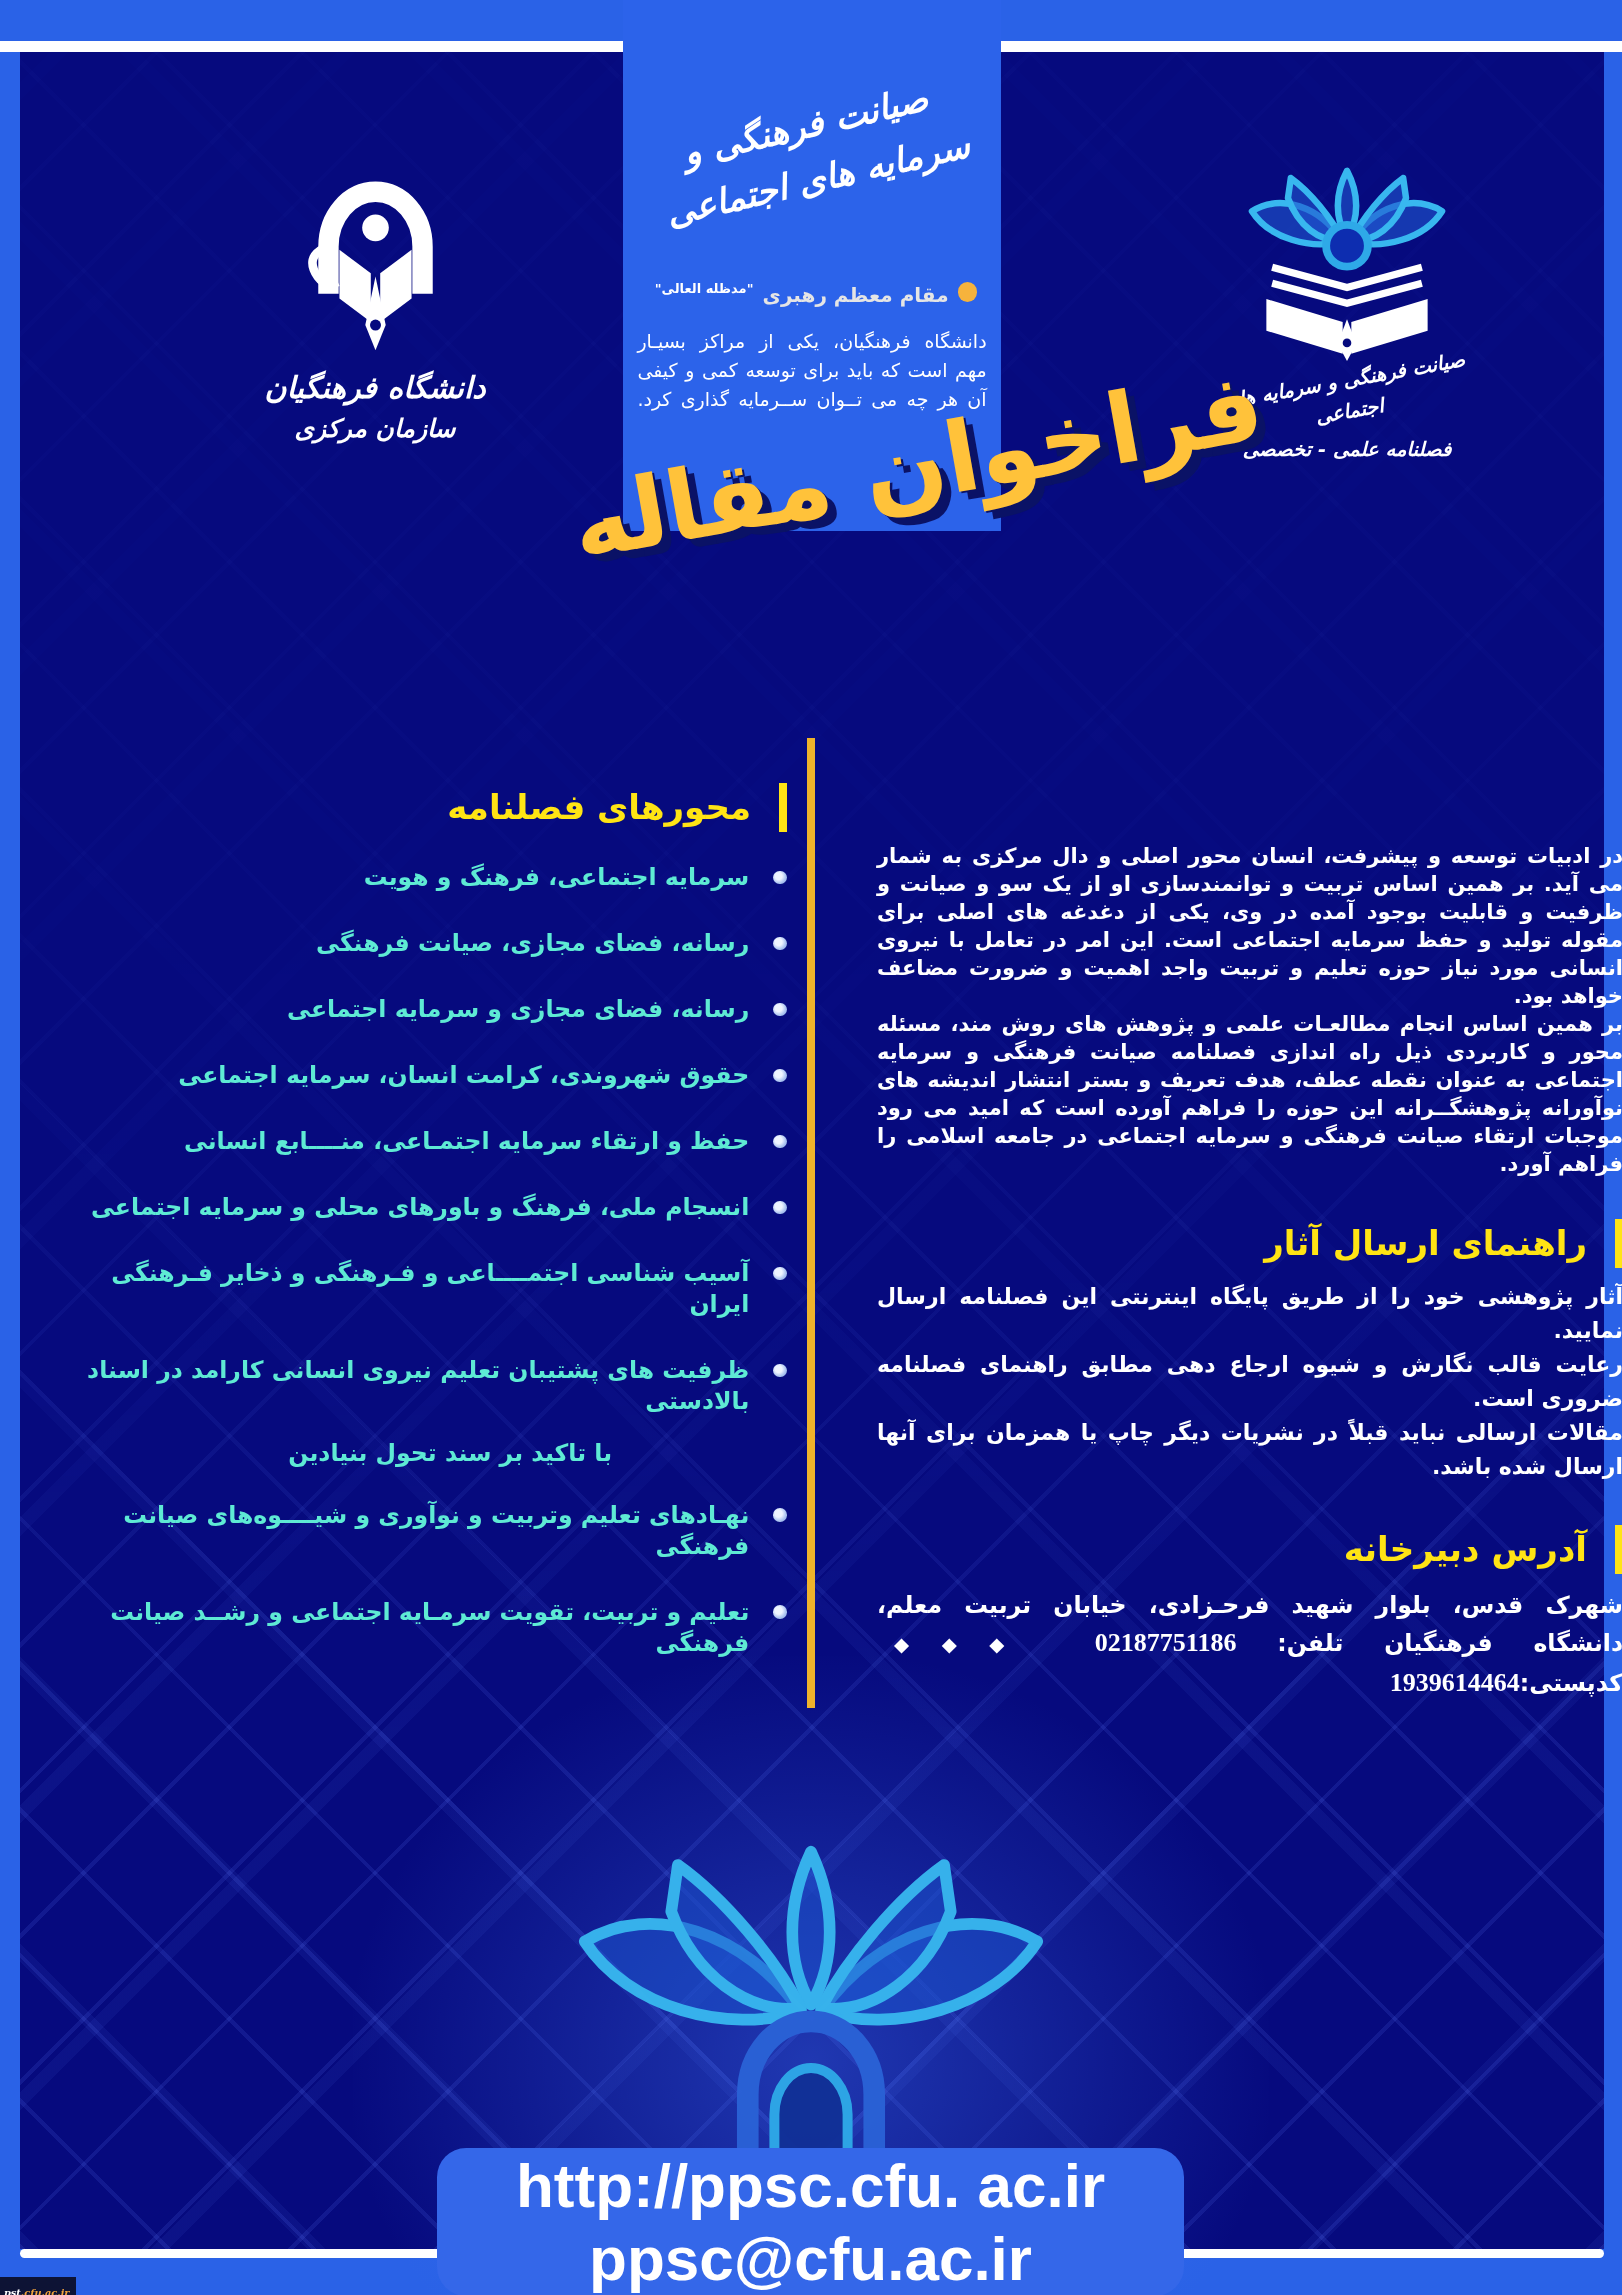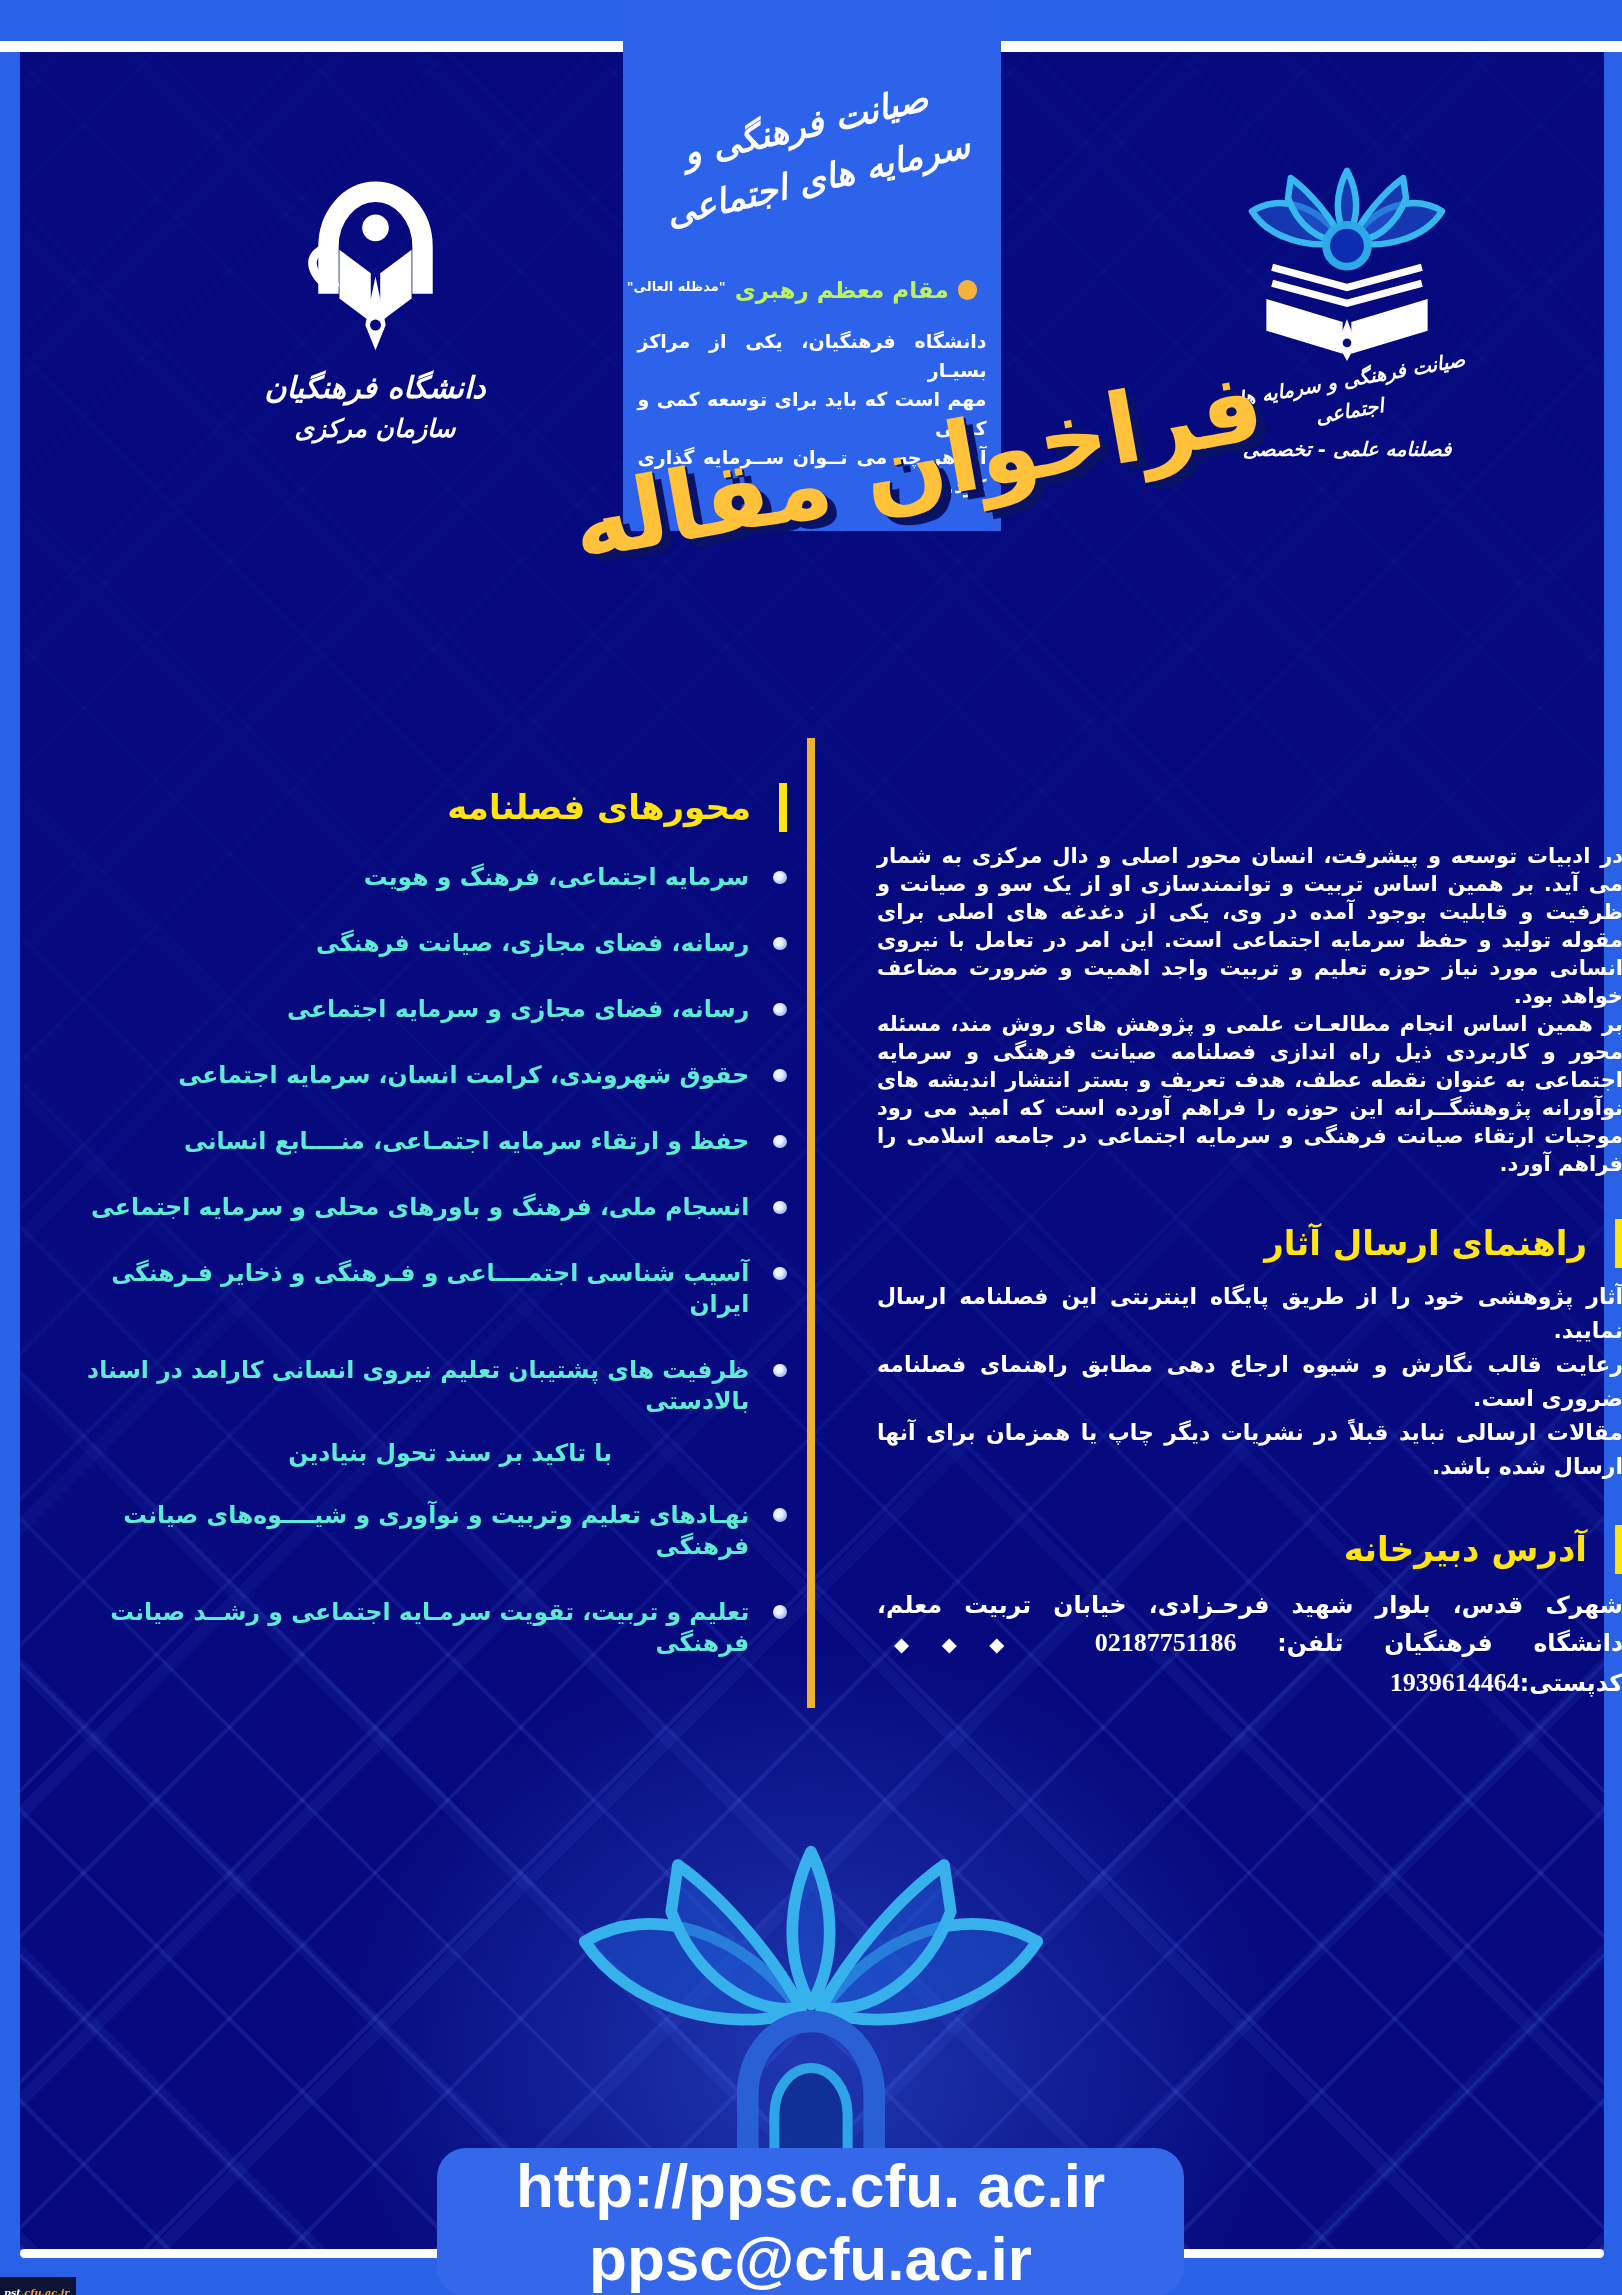--- a/index.html
+++ b/index.html
@@ -29,25 +29,25 @@
   
   .banner{position:absolute;left:623px;top:0;width:378px;height:531px;background:#2c63ea;z-index:3;}
   .banner-callig{
     position:absolute;left:5.2px;right:5.2px;top:38px;height:229px;
     display:flex;align-items:center;justify-content:center;text-align:center;
     transform:rotate(-13deg);
     color:#fff;font-size:35px;font-weight:bold;font-style:italic;line-height:1.55;
   }
   .quote-line{position:absolute;top:277px;right:23.6px;left:13px;display:flex;flex-direction:row;justify-content:flex-start;align-items:center;gap:9.2px;}
   .quote-bullet{width:19.6px;height:19.6px;border-radius:50%;background:#f6b33c;flex:0 0 auto;}
-  .quote-label{color:#bef264;font-size:23px;font-weight:bold;white-space:nowrap;}
+  .quote-label{color:#e5e5e5;font-size:20px;font-weight:bold;white-space:nowrap;margin-top:6px;}
   .quote-suffix{color:#fff;font-size:13px;font-weight:bold;margin-top:-6.5px;white-space:nowrap;}
   .quote-par{position:absolute;top:327px;left:14.4px;right:14.4px;}
   .quote-par div{
-    color:#fff;font-size:19px;font-weight:bold;line-height:29px;
+    color:#fff;font-size:19px;font-weight:normal;line-height:29px;
     text-align:justify;text-align-last:justify;
   }
   .call-title{
     position:absolute;left:569px;top:424px;width:523px;z-index:4;
     text-align:center;transform:rotate(-10deg);
     font-size:97px;font-weight:bold;color:#ffc23a;
     text-shadow:7.9px 9.2px 0 #0a1266, 2px 2px 0 #0a1266;
     white-space:nowrap;
   }
   

